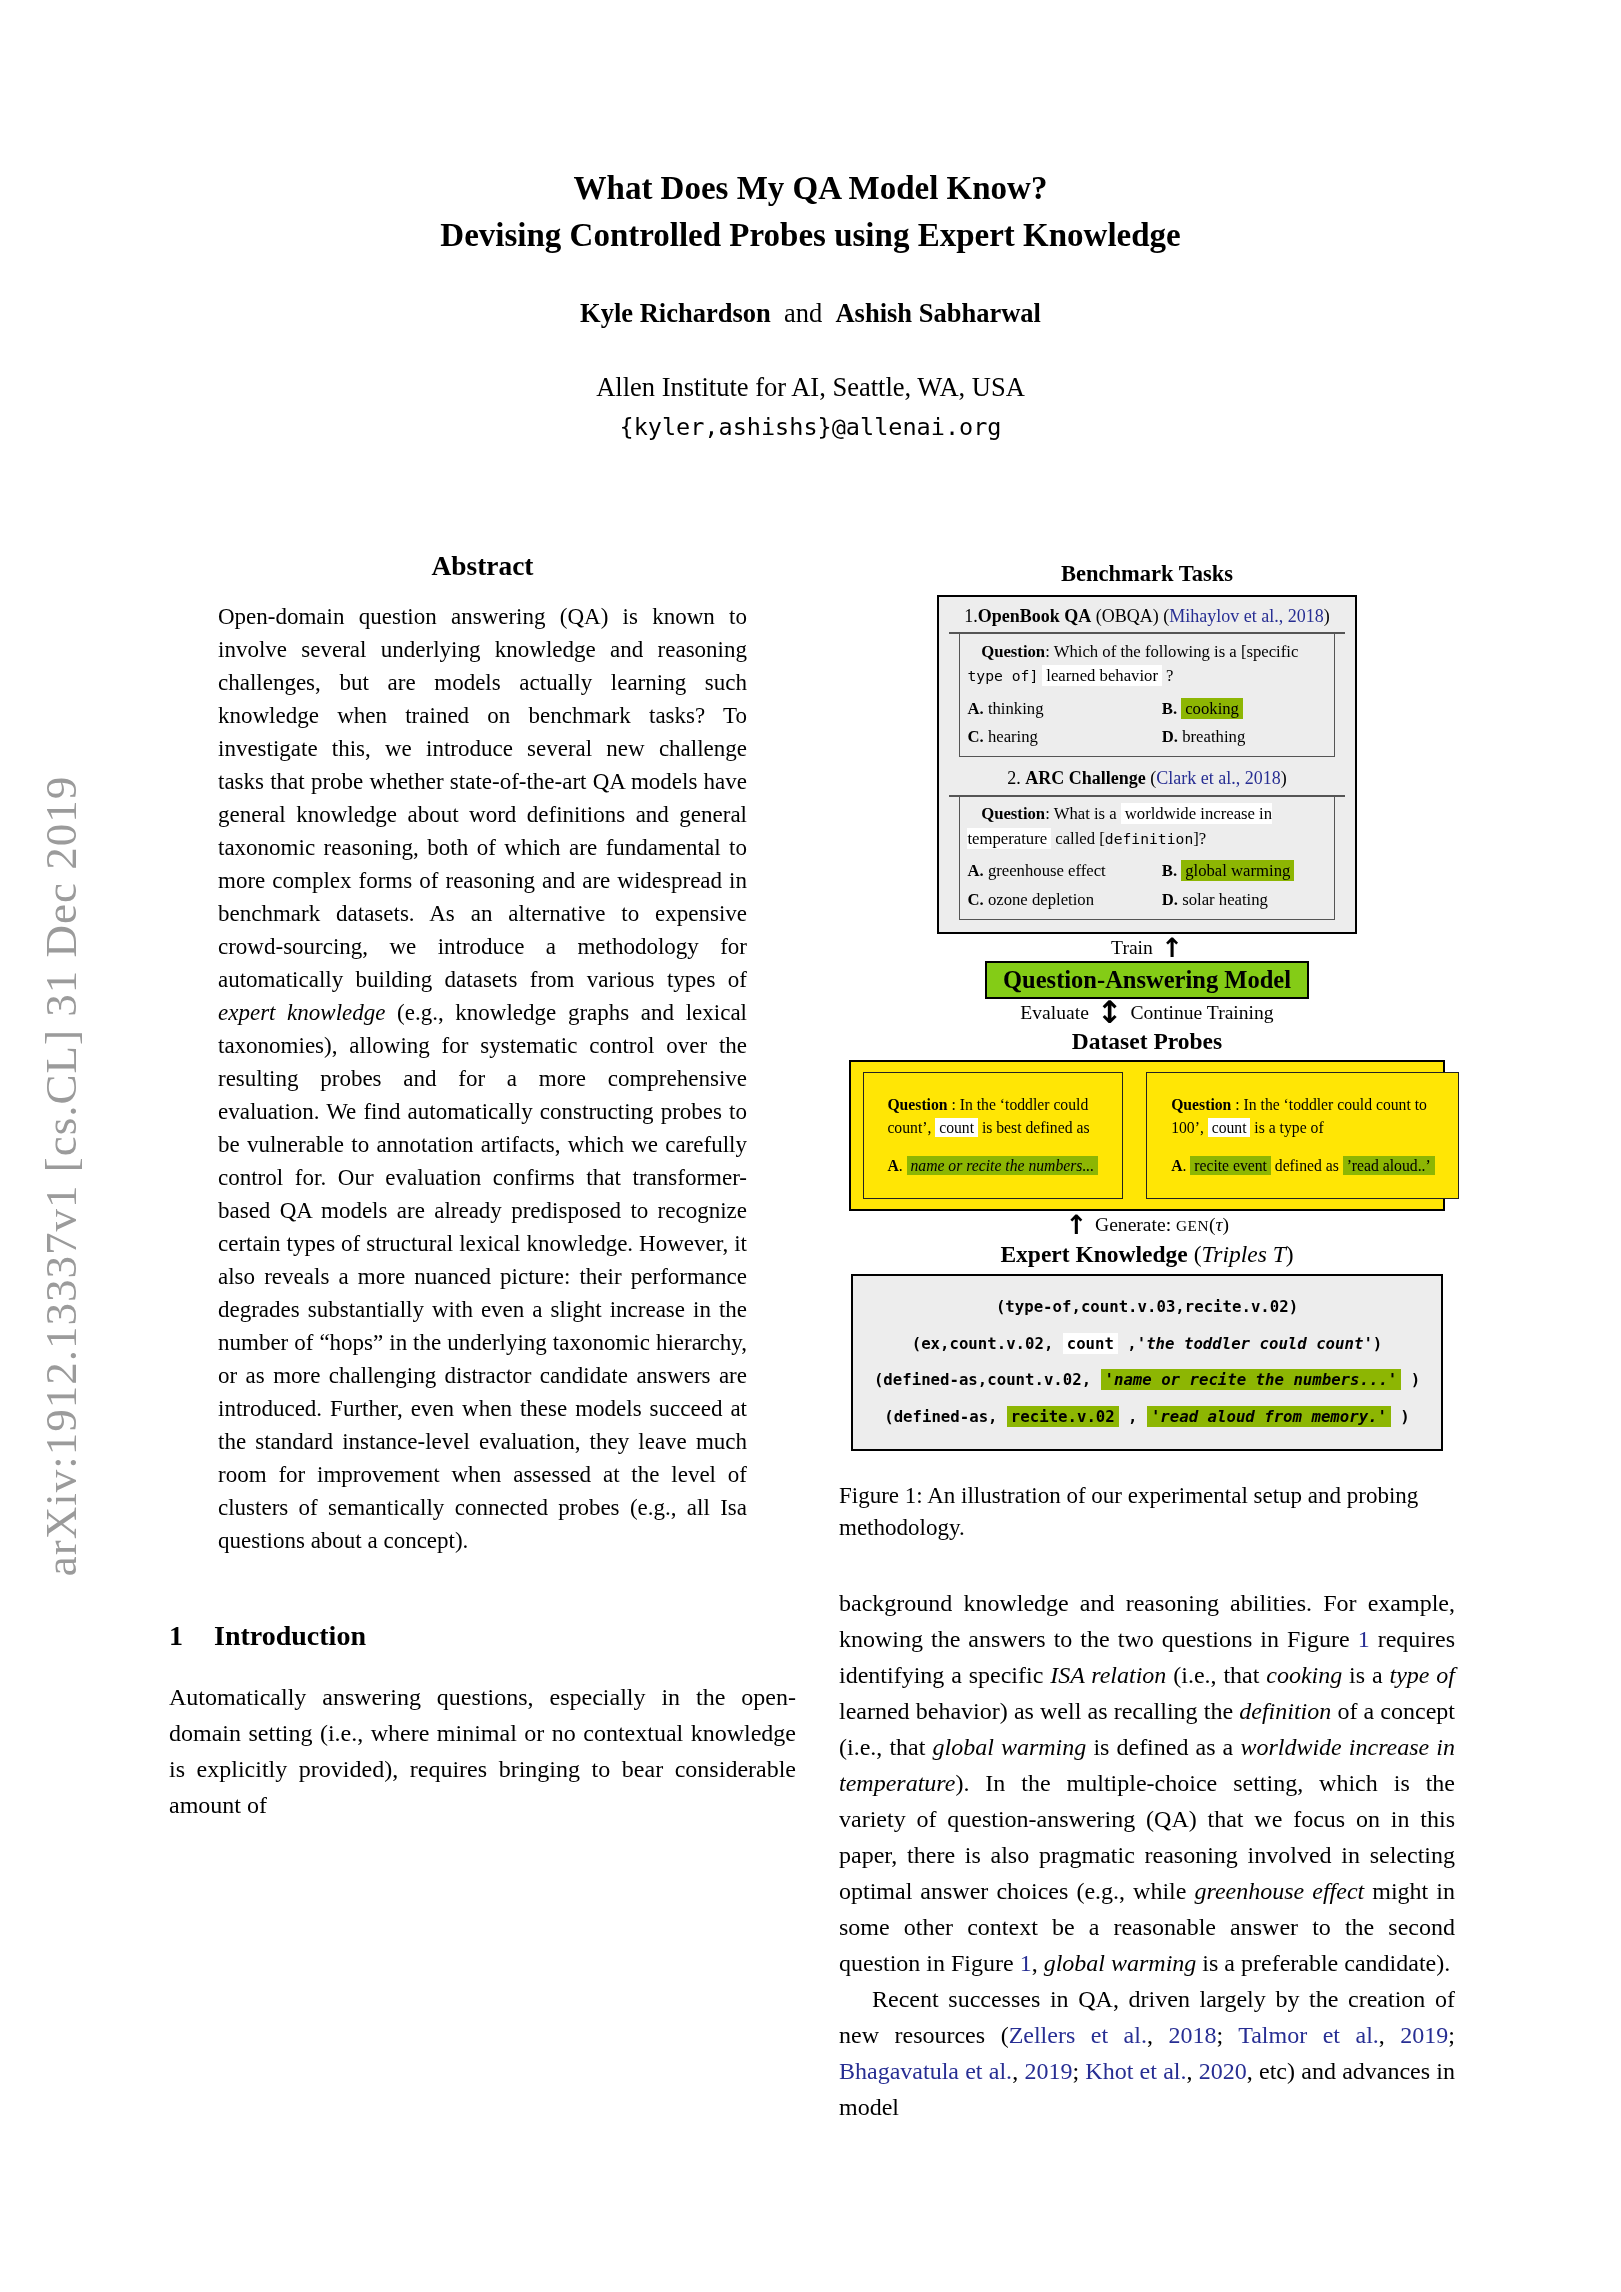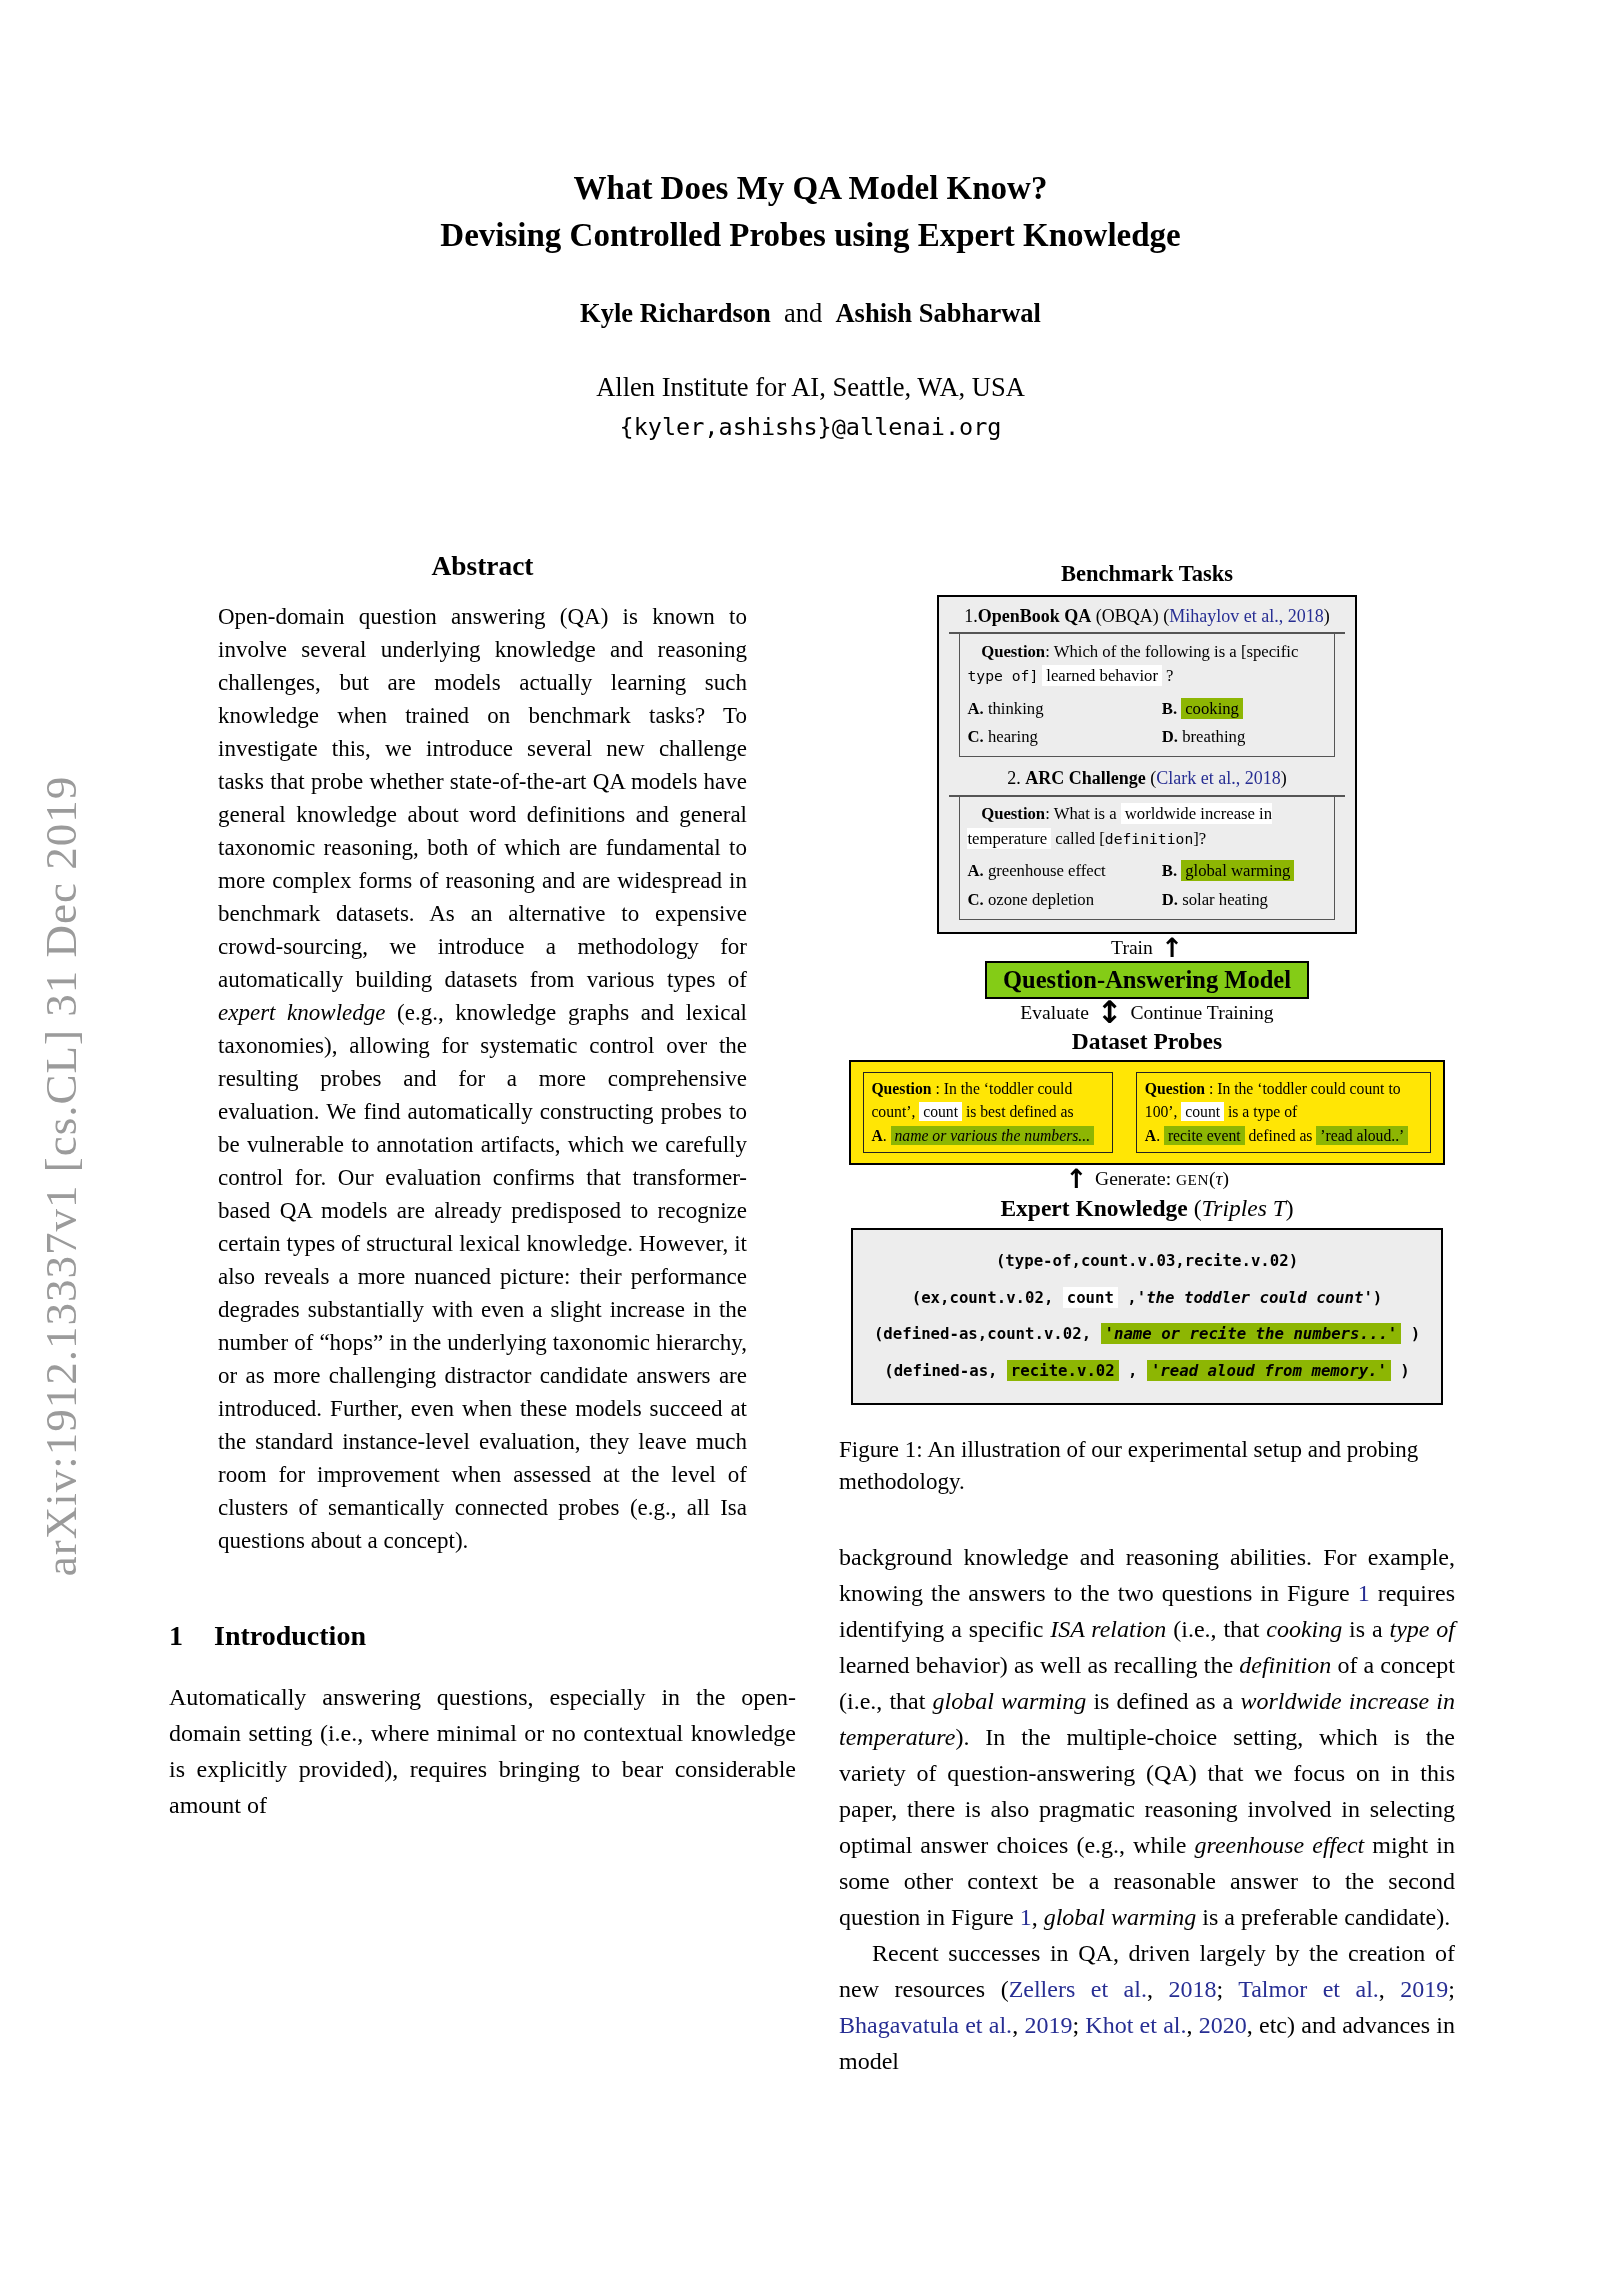--- a/index.html
+++ b/index.html
@@ -51,21 +51,21 @@
   .arrow-row{display:flex;justify-content:center;gap:7.8px;font-size:19.6px;line-height:25.5px;margin:1px 0;}
   .arrow-glyph{font-family:"DejaVu Sans",sans-serif;font-size:26.5px;font-weight:bold;line-height:25.5px;}
   .arrow-glyph.tall{font-size:31px;}
   .model-box{width:-moz-fit-content;width:fit-content;margin:0 auto;border:2.9px solid #000;background:#84cc16;
              padding:2.9px 15.7px;font-size:24.5px;font-weight:bold;}
   .probes-head{font-size:23.5px;font-weight:bold;text-align:center;margin:2px 0 5.9px;}
   .probes-box{display:flex;gap:23.5px;margin:0 9.8px;border:2.5px solid #000;background:#ffe605;padding:9.8px 11.8px;}
   .probe{border:1.5px solid #222;background:#ffe605;padding:4.9px 7.8px;font-size:15.7px;line-height:22.5px;}
   .probe.left{flex:0.92;}
   .probe.right{flex:1.1;}
-  .probe p{margin:0;}
+  .probe p{margin:16px;}
   .probe p.answer{white-space:nowrap;margin-top:2px;}
   .gen-label{font-size:19.6px;}
   .expert-head{font-size:23.5px;text-align:center;margin:2px 0 5.9px;}
   .expert-box{margin:0 11.8px;border:2.5px solid #000;background:#ededed;padding:7.8px 3.9px;
               font-family:"DejaVu Sans Mono","Liberation Mono",monospace;font-weight:bold;}
   .mono-line{margin:12px;font-size:15.7px;line-height:24.5px;text-align:center;white-space:nowrap;}
   .fig-caption{margin:29px 0 0 0;font-size:23px;line-height:32px;text-align:left;}
   .fig-bottom-gap{height:41px;}
 </style>
 </head>
@@ -137,21 +137,21 @@
         <span class="arrow-label">Evaluate</span>
         <span class="arrow-glyph tall">↕</span>
         <span class="arrow-label">Continue Training</span>
       </div>
 
       <div class="probes-head">Dataset Probes</div>
 
       <div class="probes-box">
         <div class="probe left">
           <p><span class="b">Question</span><span> : In the ‘toddler could count’, </span><span class="hl-o">count</span><span> is best defined as</span></p>
-          <p class="answer"><span class="b">A</span><span>. </span><span class="hl-g i">name or various the numbers...</span></p>
+          <p class="answer"><span class="b">A</span><span>. </span><span class="hl-g i">name or recite the numbers...</span></p>
         </div>
         <div class="probe right">
           <p><span class="b">Question</span><span> : In the ‘toddler could count to 100’, </span><span class="hl-o">count</span><span> is a type of</span></p>
           <p class="answer"><span class="b">A</span><span>. </span><span class="hl-g">recite event</span><span> defined as </span><span class="hl-g">’read aloud..’</span></p>
         </div>
       </div>
 
       <div class="arrow-row">
         <span class="arrow-glyph">↑</span>
         <span class="gen-label"><span>Generate: </span><span class="sc">GEN</span><span>(</span><span class="i">τ</span><span>)</span></span>

